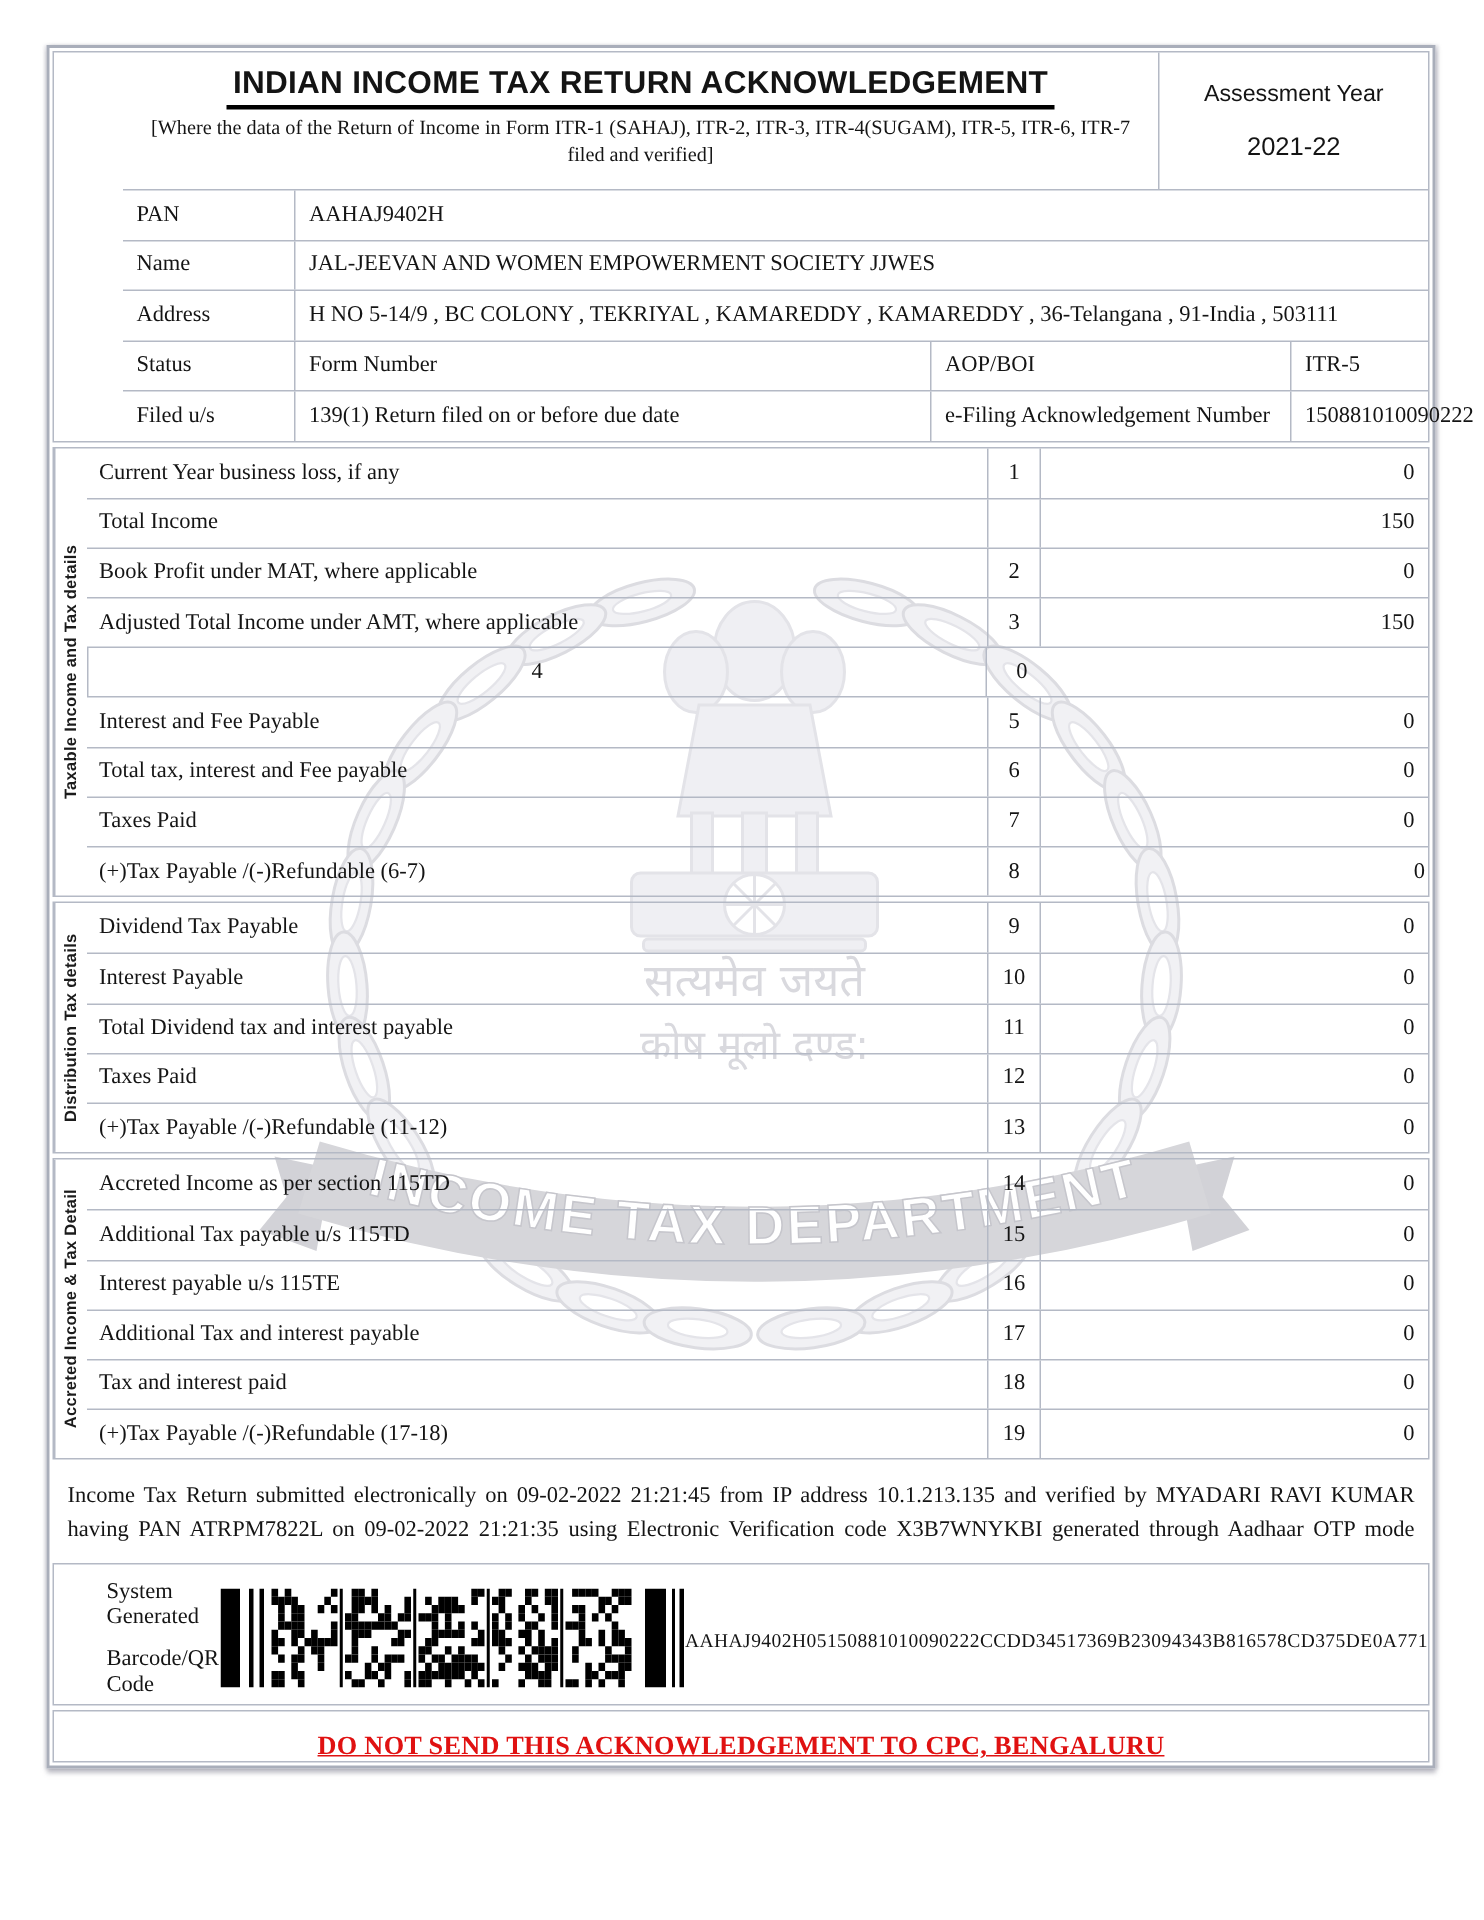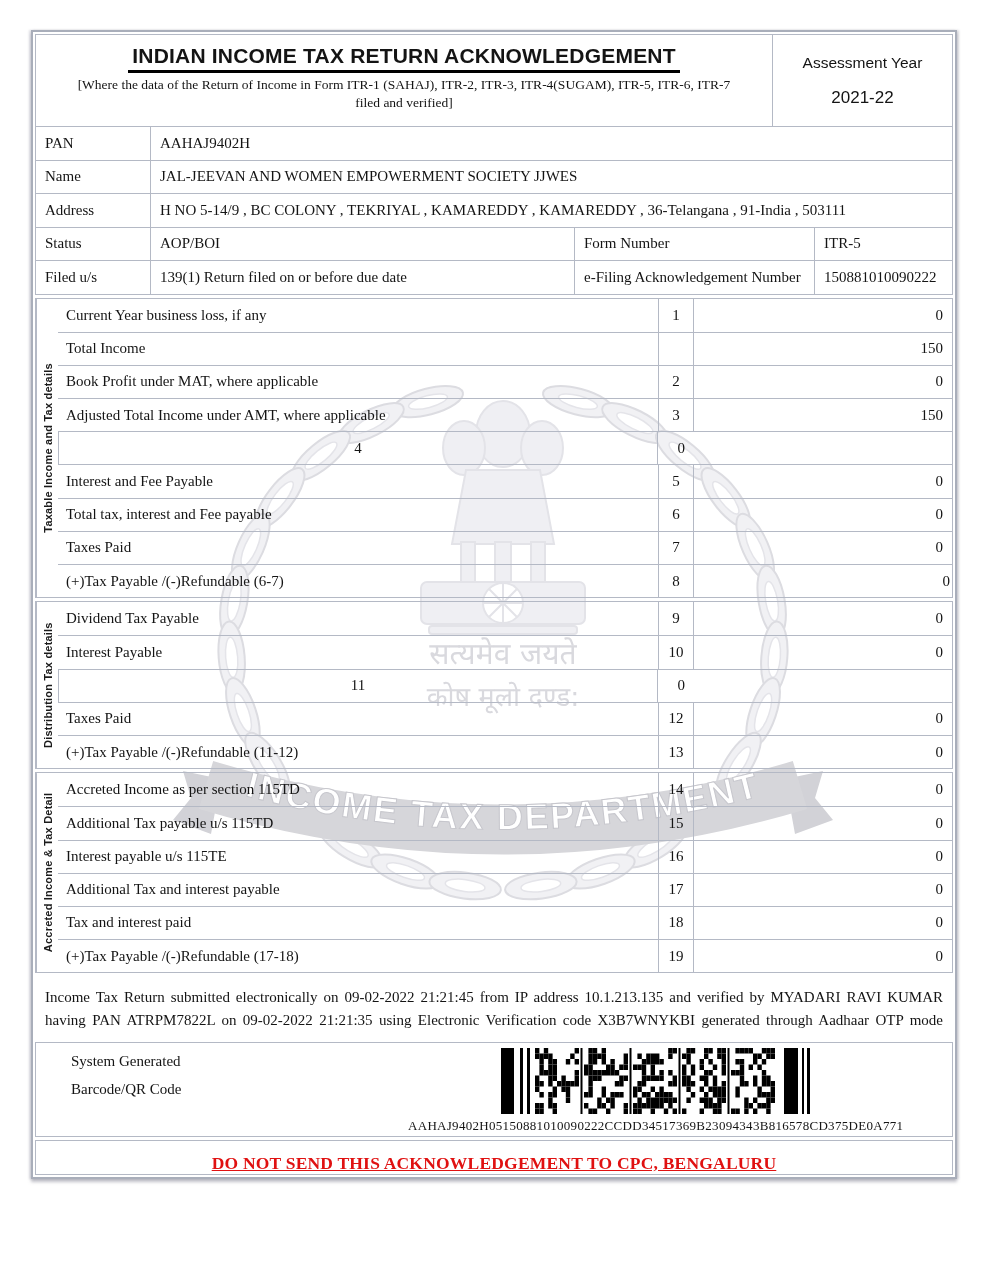--- a/index.html
+++ b/index.html
@@ -14,21 +14,21 @@
   *{margin:0;padding:0;box-sizing:border-box;}
   html,body{width:989px;height:1280px;background:#ffffff;font-family:"Liberation Serif",serif;color:var(--ink);}
   .page{
     position:absolute;left:31px;top:30px;width:926px;
     background:#fff;border:2px solid var(--outer);
     box-shadow:0 3px 3px rgba(140,140,155,.55), 2px 0 2px rgba(160,160,175,.35), -2px 0 2px rgba(160,160,175,.3);
     padding:2px;z-index:1;
   }
   .watermark{position:absolute;left:0;top:250px;width:922px;height:700px;z-index:0;pointer-events:none;}
   .block{position:relative;z-index:1;background:transparent;}
-  .topbox{border:1px solid var(--line);}
+  .topbox{border:1px solid var(--line);padding-left:46px;}
   .topbox > div + div{border-top:1px solid var(--line);}
   
   .hdr{display:grid;grid-template-columns:1fr 180px;min-height:91px;}
   .hdr-left{text-align:center;padding-top:9px;}
   .title{display:inline-block;font-family:"Liberation Sans",sans-serif;font-weight:bold;font-size:21px;letter-spacing:.2px;border-bottom:3px solid #000;padding:0 4px 2px 4px;}
   .sub{font-size:13.5px;line-height:1.24;margin-top:1px;}
   .sub:first-of-type{margin-top:4px;}
   .hdr-right{border-left:1px solid var(--line);display:flex;flex-direction:column;align-items:center;justify-content:center;gap:16px;font-family:"Liberation Sans",sans-serif;font-size:15.5px;}
   .ay-val{font-size:17px;}
   
@@ -48,21 +48,21 @@
   .trow + .trow{border-top:1px solid var(--line);}
   .trow .cell{display:flex;align-items:center;font-size:15px;}
   .desc{padding-left:8px;}
   .num{justify-content:center;border-left:1px solid var(--line);border-right:1px solid var(--line);}
   .amt{justify-content:flex-end;padding-right:9px;}
   .amt.flush{padding-right:2px;}
   
   .para{font-size:15px;line-height:1.5;text-align:justify;text-align-last:justify;padding:13px 10px 11px 10px;}
   .bcbox{border:1px solid var(--line);min-height:95px;display:flex;}
   .bclabels{width:372px;padding:10px 0 0 35px;display:flex;flex-direction:column;gap:11px;font-size:15px;}
-  .bcwrap{display:flex;flex-direction:column;align-items:center;padding-top:5px;}
+  .bcwrap{display:flex;align-items:center;padding-top:5px;}
   .bctext{font-size:13px;letter-spacing:.3px;margin-top:4px;}
   .warnbox{border:1px solid var(--line);margin-top:3px;height:35px;display:flex;align-items:flex-end;justify-content:center;}
   .warn{color:var(--red);font-weight:bold;font-size:17.5px;text-decoration:underline;letter-spacing:.2px;}
   
   .motto{font-family:"DejaVu Sans",sans-serif;fill:#d9d9de;text-anchor:middle;}
   .ribbon-text{font-family:"Liberation Sans",sans-serif;font-weight:bold;font-size:36px;fill:#ffffff;stroke:#c6c6cc;stroke-width:1px;letter-spacing:2px;}
 </style>
 </head>
 <body>
 
@@ -167,22 +167,22 @@
     <div class="irow">
       <div class="cell">Name</div>
       <div class="cell">JAL-JEEVAN AND WOMEN EMPOWERMENT SOCIETY JJWES</div>
     </div>
     <div class="irow">
       <div class="cell">Address</div>
       <div class="cell">H NO 5-14/9 , BC COLONY , TEKRIYAL , KAMAREDDY , KAMAREDDY , 36-Telangana , 91-India , 503111</div>
     </div>
     <div class="irow four">
       <div class="cell">Status</div>
+      <div class="cell">Form Number</div>
       <div class="cell">AOP/BOI</div>
-      <div class="cell">Form Number</div>
       <div class="cell">ITR-5</div>
     </div>
     <div class="irow four">
       <div class="cell">Filed u/s</div>
       <div class="cell">139(1) Return filed on or before due date</div>
       <div class="cell">e-Filing Acknowledgement Number</div>
       <div class="cell">150881010090222</div>
     </div>
   </div>
 
@@ -243,20 +243,21 @@
         <div class="cell desc">Dividend Tax Payable</div>
         <div class="cell num">9</div>
         <div class="cell amt">0</div>
       </div>
       <div class="trow">
         <div class="cell desc">Interest Payable</div>
         <div class="cell num">10</div>
         <div class="cell amt">0</div>
       </div>
       <div class="trow">
+        <div class="cell desc">Total Dividend tax and interest payable</div>
         <div class="cell num">11</div>
         <div class="cell amt">0</div>
       </div>
       <div class="trow">
         <div class="cell desc">Taxes Paid</div>
         <div class="cell num">12</div>
         <div class="cell amt">0</div>
       </div>
       <div class="trow">
         <div class="cell desc">(+)Tax Payable /(-)Refundable (11-12)</div>

